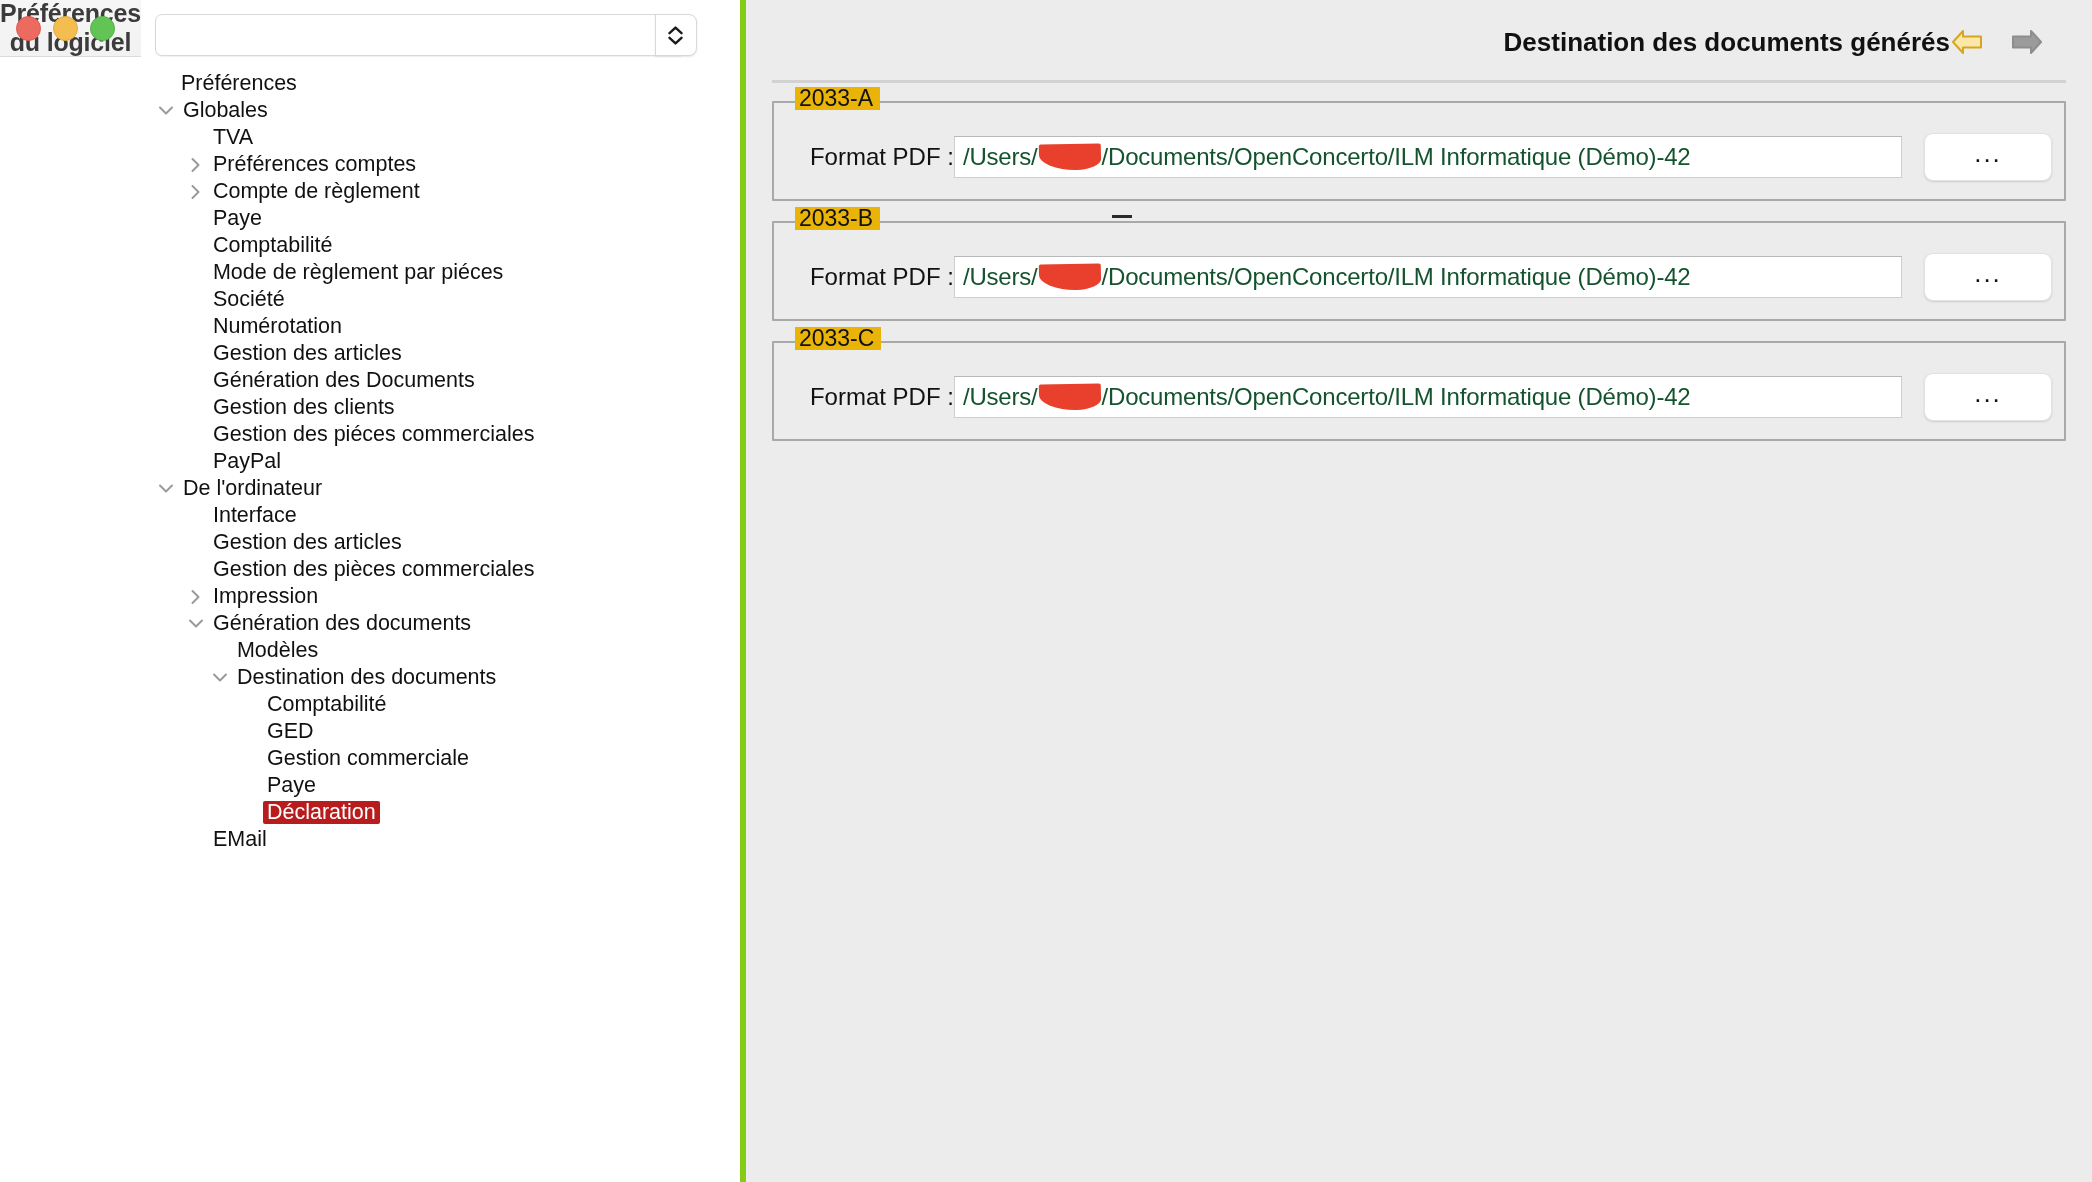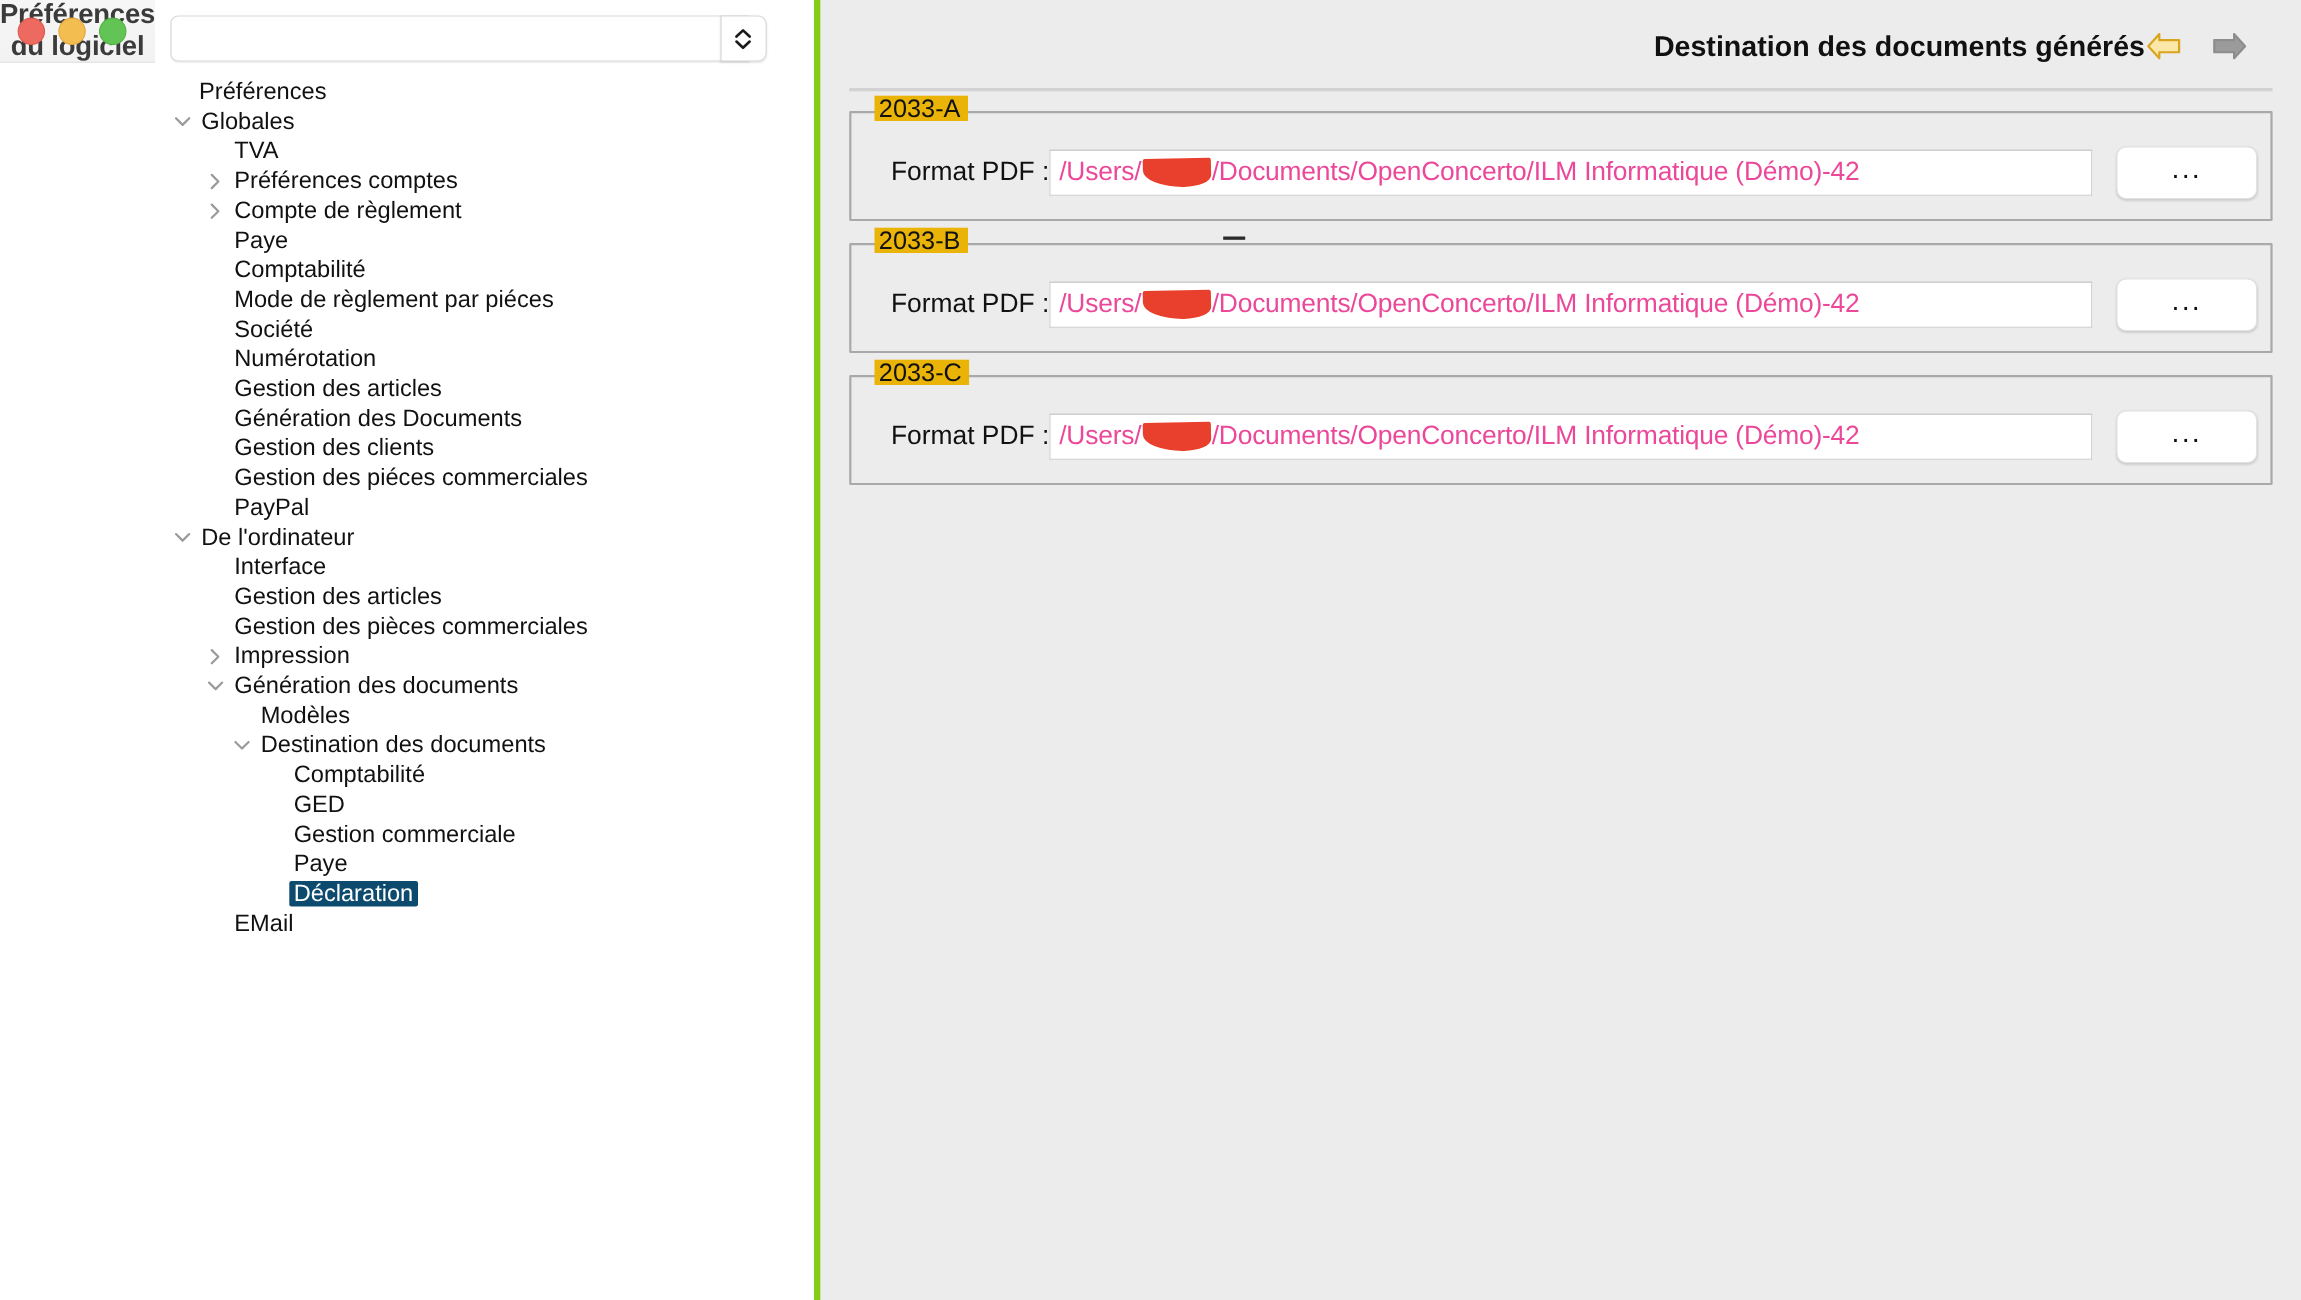--- a/index.html
+++ b/index.html
@@ -96,21 +96,21 @@
     white-space: nowrap;
     position: relative;
   }
   .twist {
     width: 26px; flex: 0 0 26px;
     display: flex; align-items: center; justify-content: center;
     color: #9a9a9a;
   }
   .twist svg { display: block; }
   .tlabel { padding: 1px 4px; border-radius: 2px; line-height: 1; }
-  .trow.selected .tlabel { background: #0c4a6e; color: #ffffff; }
+  .trow.selected .tlabel { background: #b91c1c; color: #ffffff; }
 
   
   .lvl0 { padding-left: 10px; }
   .lvl1 { padding-left: 12px; }
   .lvl2 { padding-left: 42px; }
   .lvl3 { padding-left: 66px; }
   .lvl4 { padding-left: 96px; }
 
   
   .main {
@@ -166,21 +166,21 @@
     height: 42px;
     background: #ffffff;
     border: 1px solid #cfcfcf;
     border-top-color: #b9b9b9;
     display: flex; align-items: center;
     padding: 0 8px;
     position: relative;
     overflow: hidden;
   }
   .path-text {
-    font-size: 24px; color: #ec4899;
+    font-size: 24px; color: #14532d;
     white-space: nowrap;
     letter-spacing: -0.2px;
   }
   .redact {
     display: inline-block;
     width: 62px; height: 26px;
     background: #e8402c;
     vertical-align: -5px;
     margin: 0 1px;
     border-radius: 2px 2px 40% 60%;

